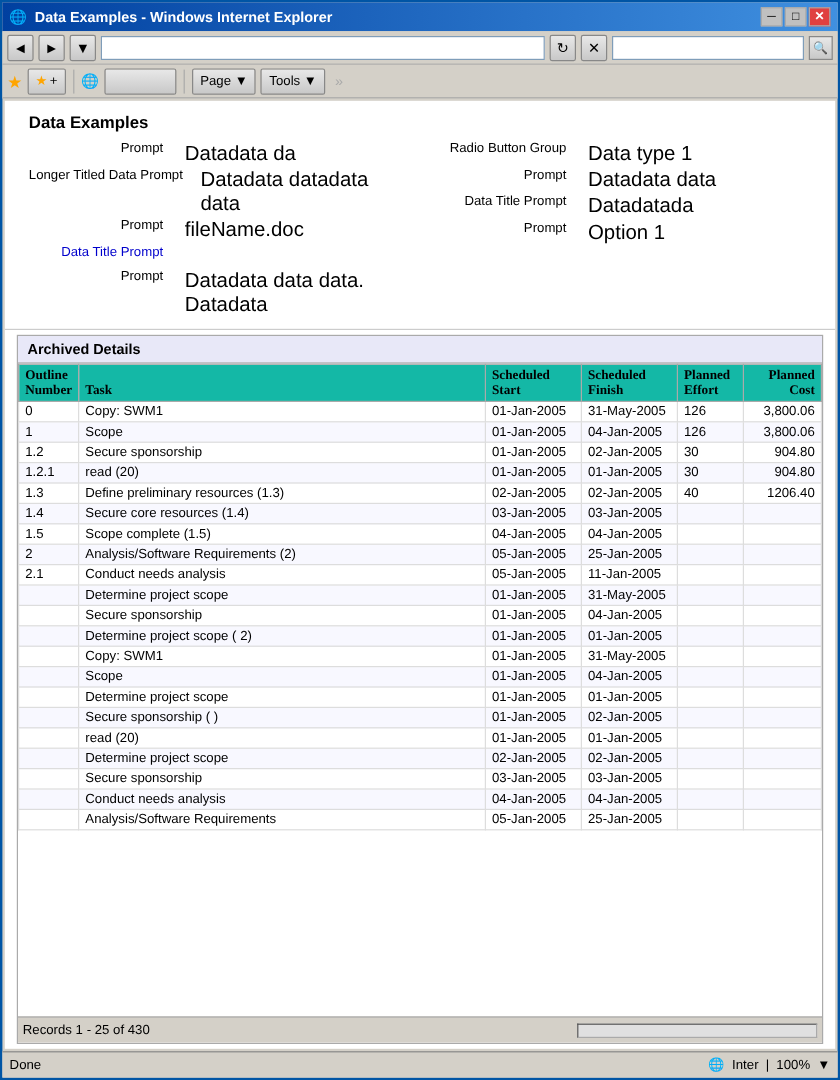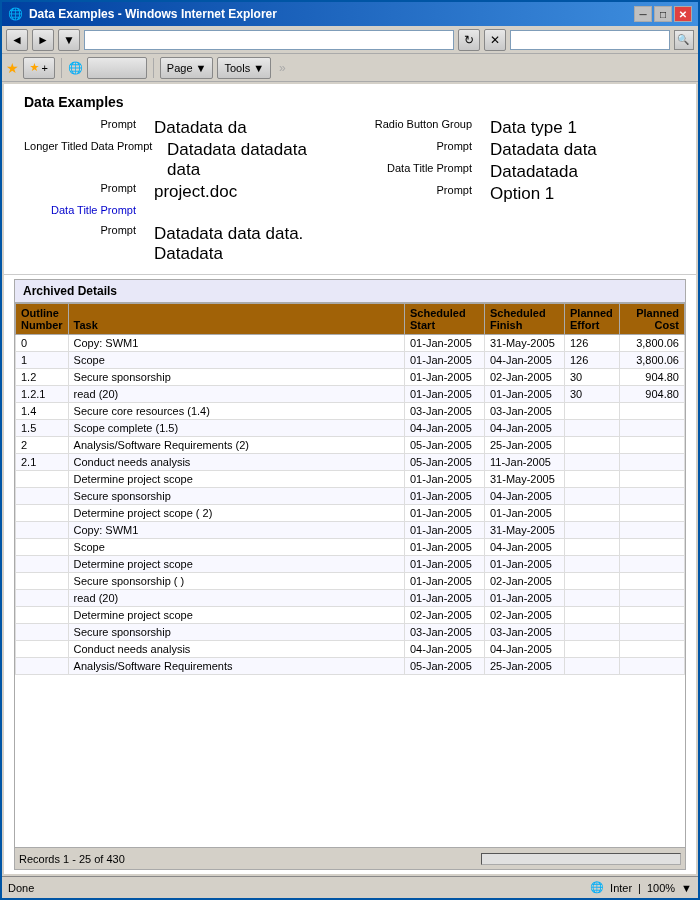--- a/index.html
+++ b/index.html
@@ -89,21 +89,21 @@
     .archived-section {
       flex: 1; border: 1px solid #aaa; margin: 4px 10px; overflow: hidden; display: flex; flex-direction: column;
     }
     .archived-title {
       background: #e8e8f8; border-bottom: 1px solid #aaa;
       padding: 4px 8px; font-size: 12px; font-weight: bold; color: #000;
     }
 
     .table-container { flex: 1; overflow: auto; }
     table { width: 100%; border-collapse: collapse; font-size: 11px; }
-    thead tr { background: #a16207; }
+    thead tr { background: #14b8a6; font-family: Liberation Serif, serif; }
     th {
       border: 1px solid #aaa; padding: 3px 5px; text-align: left;
       font-weight: bold; font-size: 11px; white-space: nowrap; vertical-align: bottom;
     }
     td { border: 1px solid #ddd; padding: 2px 5px; white-space: nowrap; }
     tbody tr:nth-child(even) { background: #f8f8ff; }
 
     .col-outline { width: 50px; }
     .col-task { min-width: 200px; }
     .col-sched-start { width: 80px; }
@@ -180,21 +180,21 @@
           <div class="form-row">
             <span class="form-label">Prompt</span>
             <span class="form-value">Datadata da</span>
           </div>
           <div class="form-row">
             <span class="form-label">Longer Titled Data Prompt</span>
             <span class="form-value">Datadata datadata data</span>
           </div>
           <div class="form-row">
             <span class="form-label">Prompt</span>
-            <span class="form-value">project.doc</span>
+            <span class="form-value">fileName.doc</span>
           </div>
           <div class="form-row">
             <span class="form-label blue">Data Title Prompt</span>
           </div>
           <div class="form-row">
             <span class="form-label">Prompt</span>
             <span class="form-value">Datadata data data. Datadata</span>
           </div>
         </div>
 
@@ -261,20 +261,28 @@
   </tr>
               <tr>
     <td>1.2.1</td>
     <td>read (20)</td>
     <td>01-Jan-2005</td>
     <td>01-Jan-2005</td>
     <td>30</td>
     <td style="text-align:right;">904.80</td>
   </tr>
               <tr>
+    <td>1.3</td>
+    <td>Define preliminary resources (1.3)</td>
+    <td>02-Jan-2005</td>
+    <td>02-Jan-2005</td>
+    <td>40</td>
+    <td style="text-align:right;">1206.40</td>
+  </tr>
+              <tr>
     <td>1.4</td>
     <td>Secure core resources (1.4)</td>
     <td>03-Jan-2005</td>
     <td>03-Jan-2005</td>
     <td></td>
     <td style="text-align:right;"></td>
   </tr>
               <tr>
     <td>1.5</td>
     <td>Scope complete (1.5)</td>

